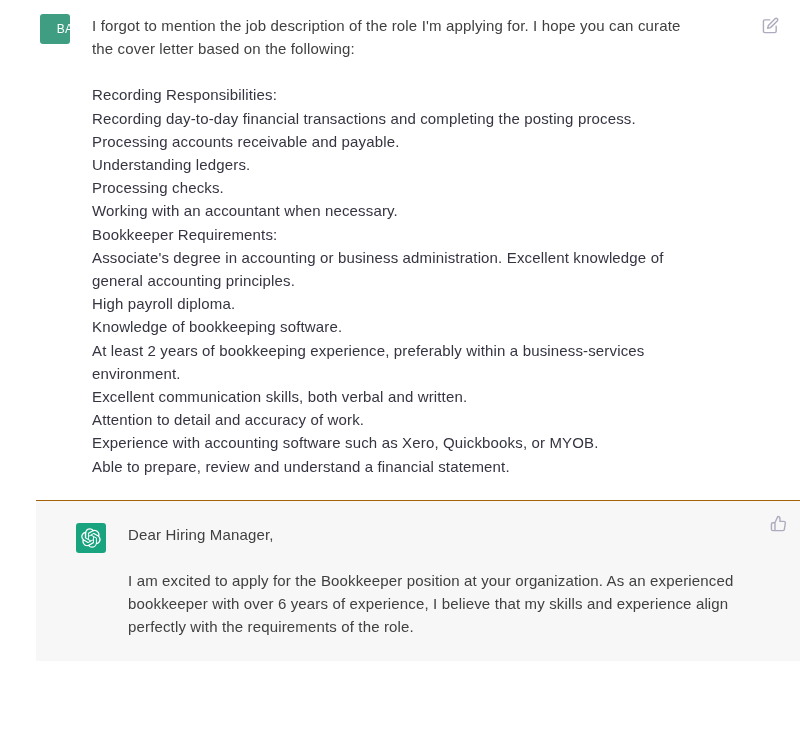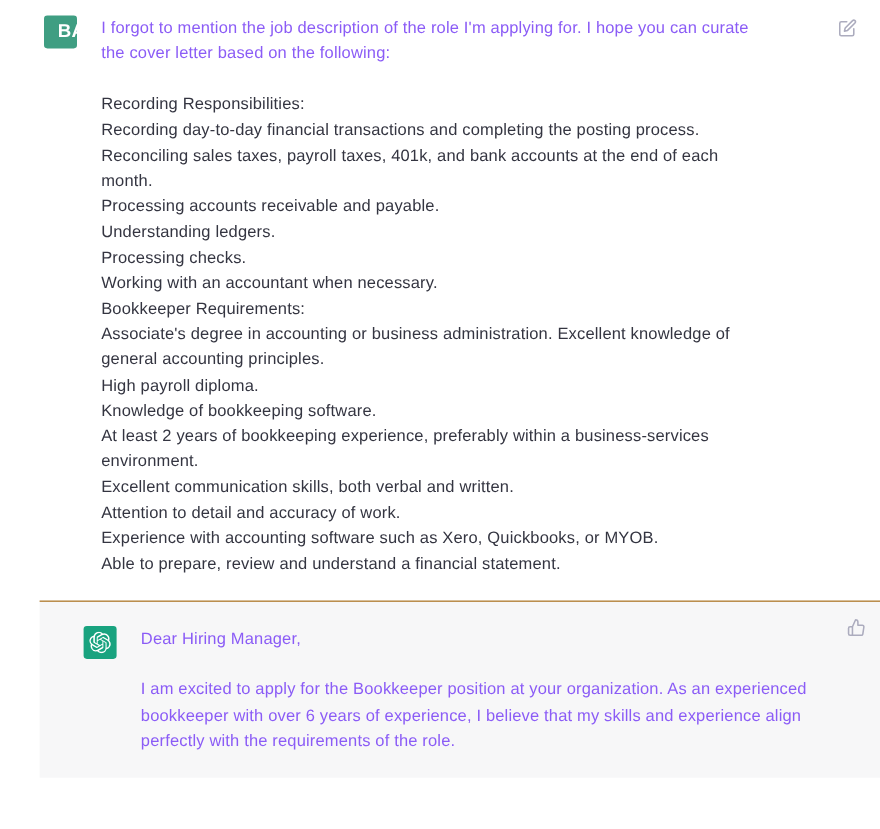--- a/index.html
+++ b/index.html
@@ -53,23 +53,23 @@
     border-radius: 3px;
     display: flex;
     align-items: center;
     justify-content: center;
     flex: 0 0 30px;
   }
 
   .avatar-user {
     background: #3f9e82;
     color: #ffffff;
-    font-size: 17px;
+    font-size: 12px;
     letter-spacing: 0.3px;
-    font-weight: 700;
+    font-weight: 400;
     padding-left: 20px;
   }
 
   .avatar-assistant {
     background: #19a37f;
   }
   .avatar-assistant svg { display: block; }
 
   .body-col {
     flex: 1 1 auto;
@@ -82,21 +82,21 @@
     line-height: 23.2px;
     color: #343541;
     letter-spacing: 0.01em;
     white-space: pre-wrap;
     word-wrap: break-word;
   }
 
   .para {
     font-size: 15px;
     line-height: 23.2px;
-    color: #8b5cf6;
+    color: #404040;
     letter-spacing: 0.01em;
   }
 
   .spacer { height: 23px; }
 
   .actions {
     position: absolute;
     right: 18px;
     display: flex;
     gap: 11px;
@@ -131,21 +131,20 @@
       </div>
     </div>
 
     <div class="body-col">
       <div class="para">I forgot to mention the job description of the role I'm applying for. I hope you can curate the cover letter based on the following:</div>
 
       <div class="spacer"></div>
 
       <div class="line">Recording Responsibilities:</div>
       <div class="line">Recording day-to-day financial transactions and completing the posting process.</div>
-      <div class="line">Reconciling sales taxes, payroll taxes, 401k, and bank accounts at the end of each month.</div>
       <div class="line">Processing accounts receivable and payable.</div>
       <div class="line">Understanding ledgers.</div>
       <div class="line">Processing checks.</div>
       <div class="line">Working with an accountant when necessary.</div>
       <div class="line">Bookkeeper Requirements:</div>
       <div class="line">Associate's degree in accounting or business administration. Excellent knowledge of general accounting principles.</div>
       <div class="line">High payroll diploma.</div>
       <div class="line">Knowledge of bookkeeping software.</div>
       <div class="line">At least 2 years of bookkeeping experience, preferably within a business-services environment.</div>
       <div class="line">Excellent communication skills, both verbal and written.</div>

